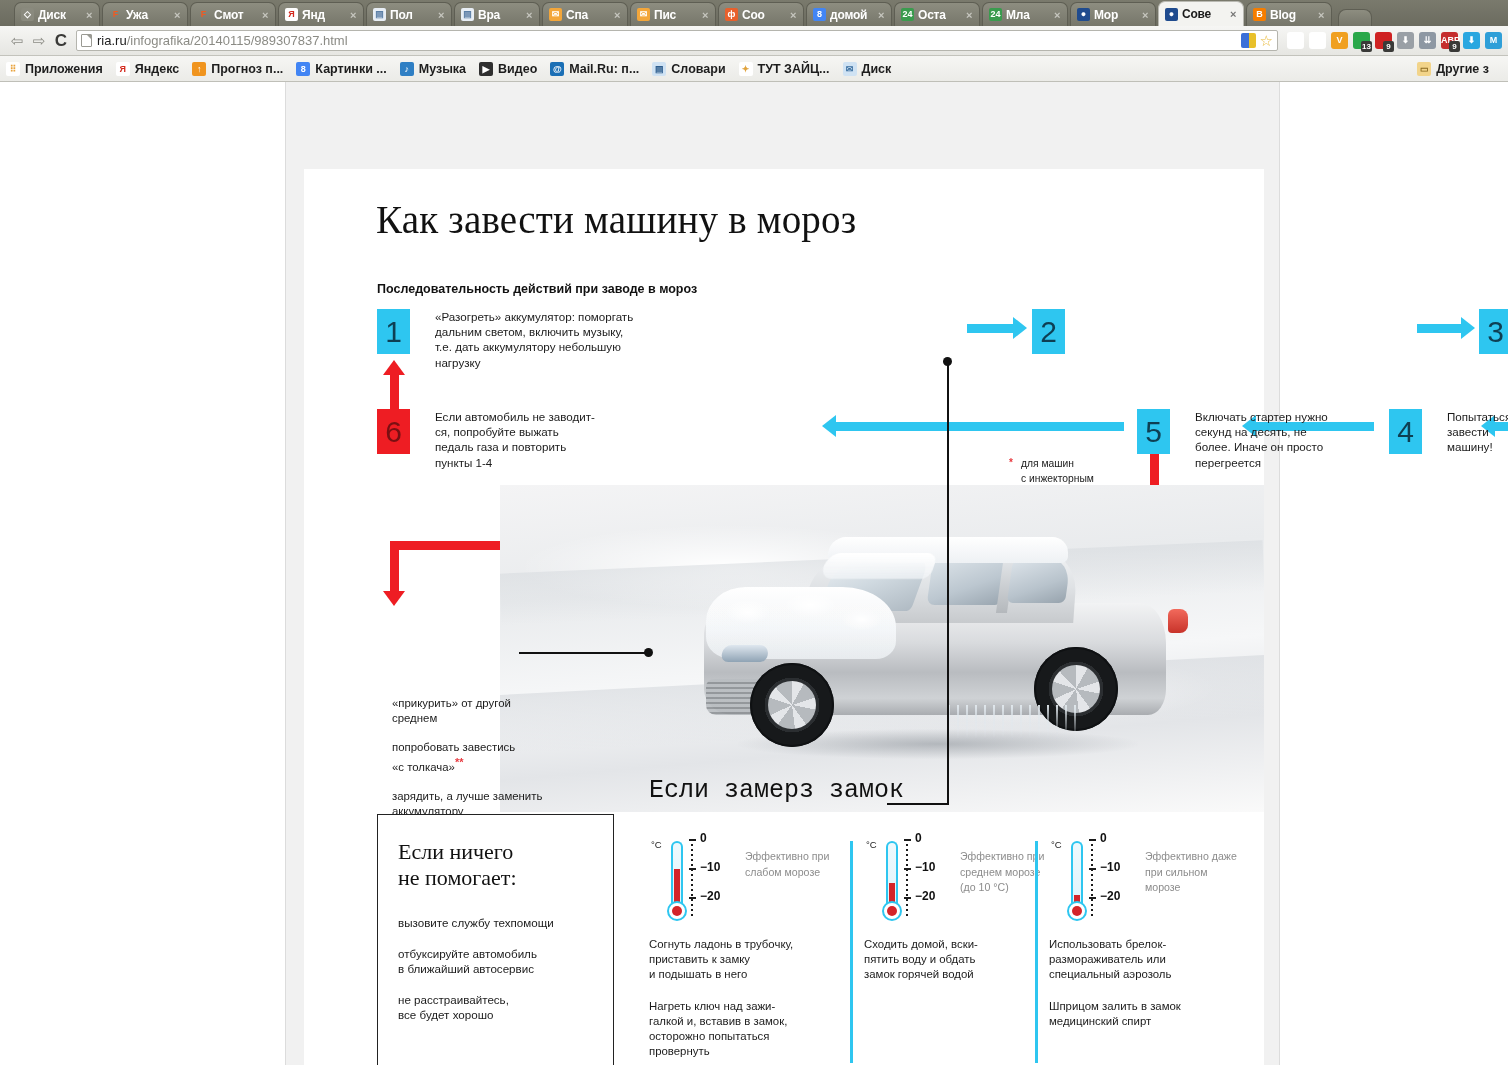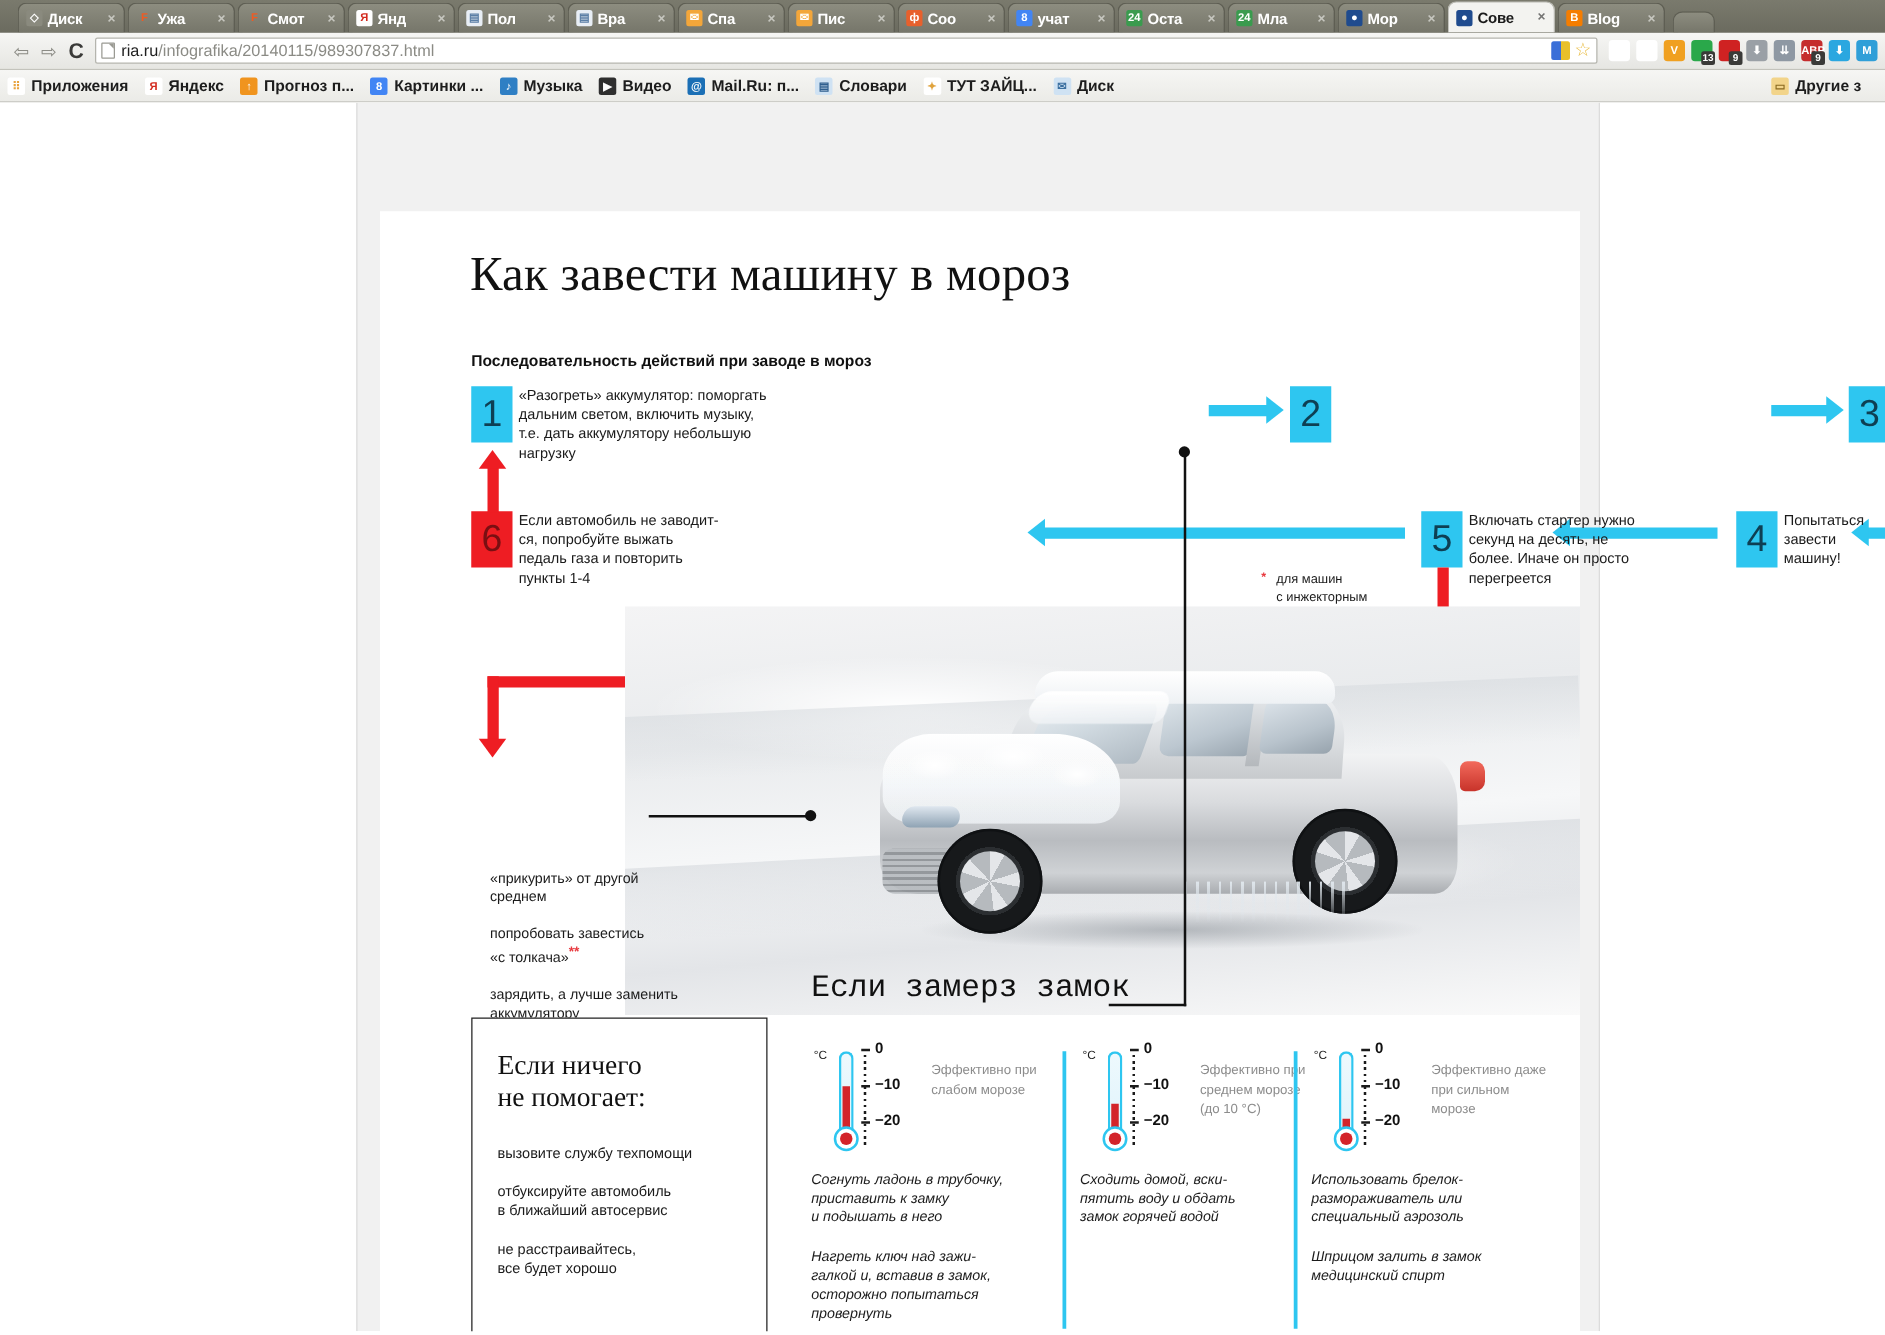--- a/index.html
+++ b/index.html
@@ -221,21 +221,21 @@
     color:#0e3f53;
     font-size:30px;
     font-family:"Liberation Sans", sans-serif;
     font-weight:normal;
     display:flex;align-items:center;justify-content:center;
     flex:0 0 33px;
     line-height:1;
   }
   .num.red{ background:#ee1d23; color:#7a0f12; }
   .stxt{
-    margin-left:5px;
+    margin-left:25px;
     font-size:11.6px;
     line-height:15.2px;
     color:#1b1b1b;
     white-space:nowrap;
   }
   .ast{ color:#e8393f; font-size:11px; vertical-align:super; font-weight:bold;}
 
   
   .arrow-h{
     position:absolute;
@@ -480,21 +480,21 @@
     background:repeating-linear-gradient(180deg,#1b1b1b 0 2px, rgba(0,0,0,0) 2px 5px);
   }
   .eff{
     position:absolute; left:96px; top:16px; width:120px;
     font-size:10.6px; line-height:15.5px; color:#8c8c8c;
   }
   .tbody{
     position:absolute; left:0; top:104px; width:200px;
     font-size:11.4px; line-height:15.2px; color:#1b1b1b;
   }
-  .tbody p{ margin-bottom:16px;font-style:italic; }
+  .tbody p{ margin-bottom:16px; }
 </style>
 </head>
 <body>
 
 <div id="browser">
 
   <div class="tabstrip" id="tabstrip">
       <div class="tab">
         <span class="fav" style="background:#8a8a7e;color:#ffffff">◇</span>
         <span class="tlabel">Диск</span>
@@ -535,21 +535,21 @@
         <span class="tlabel">Пис</span>
         <span class="tclose">×</span>
       </div>
       <div class="tab">
         <span class="fav" style="background:#e8602c;color:#ffffff">ф</span>
         <span class="tlabel">Соо</span>
         <span class="tclose">×</span>
       </div>
       <div class="tab">
         <span class="fav" style="background:#4285f4;color:#ffffff">8</span>
-        <span class="tlabel">учат</span>
+        <span class="tlabel">домой</span>
         <span class="tclose">×</span>
       </div>
       <div class="tab">
         <span class="fav" style="background:#3a9b4e;color:#ffffff">24</span>
         <span class="tlabel">Оста</span>
         <span class="tclose">×</span>
       </div>
       <div class="tab">
         <span class="fav" style="background:#3a9b4e;color:#ffffff">24</span>
         <span class="tlabel">Мла</span>

